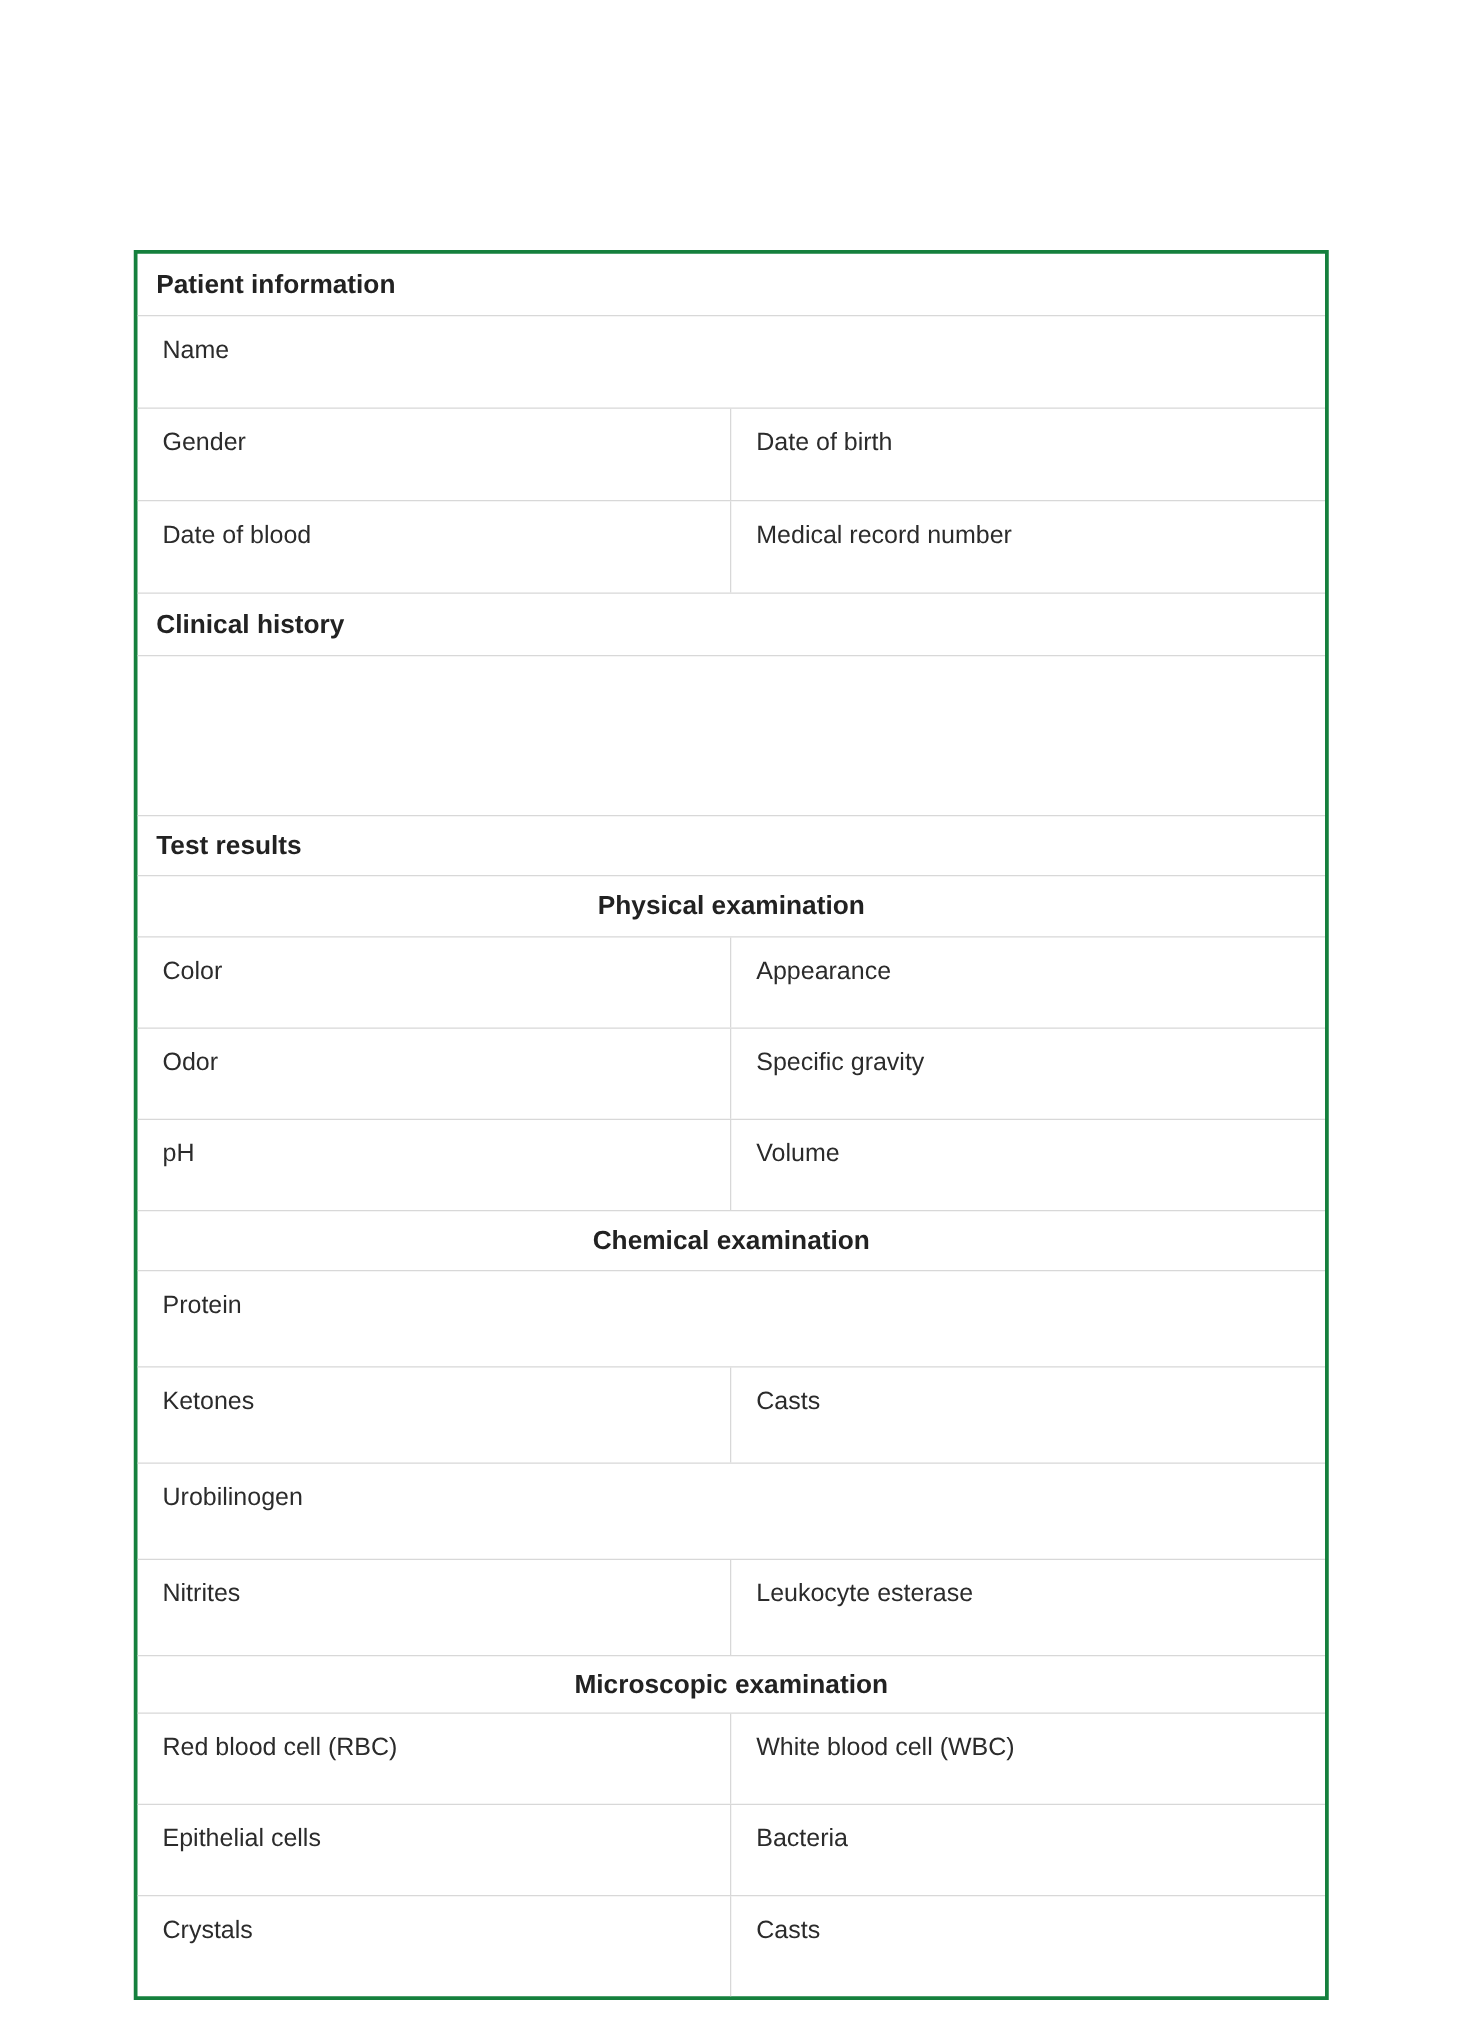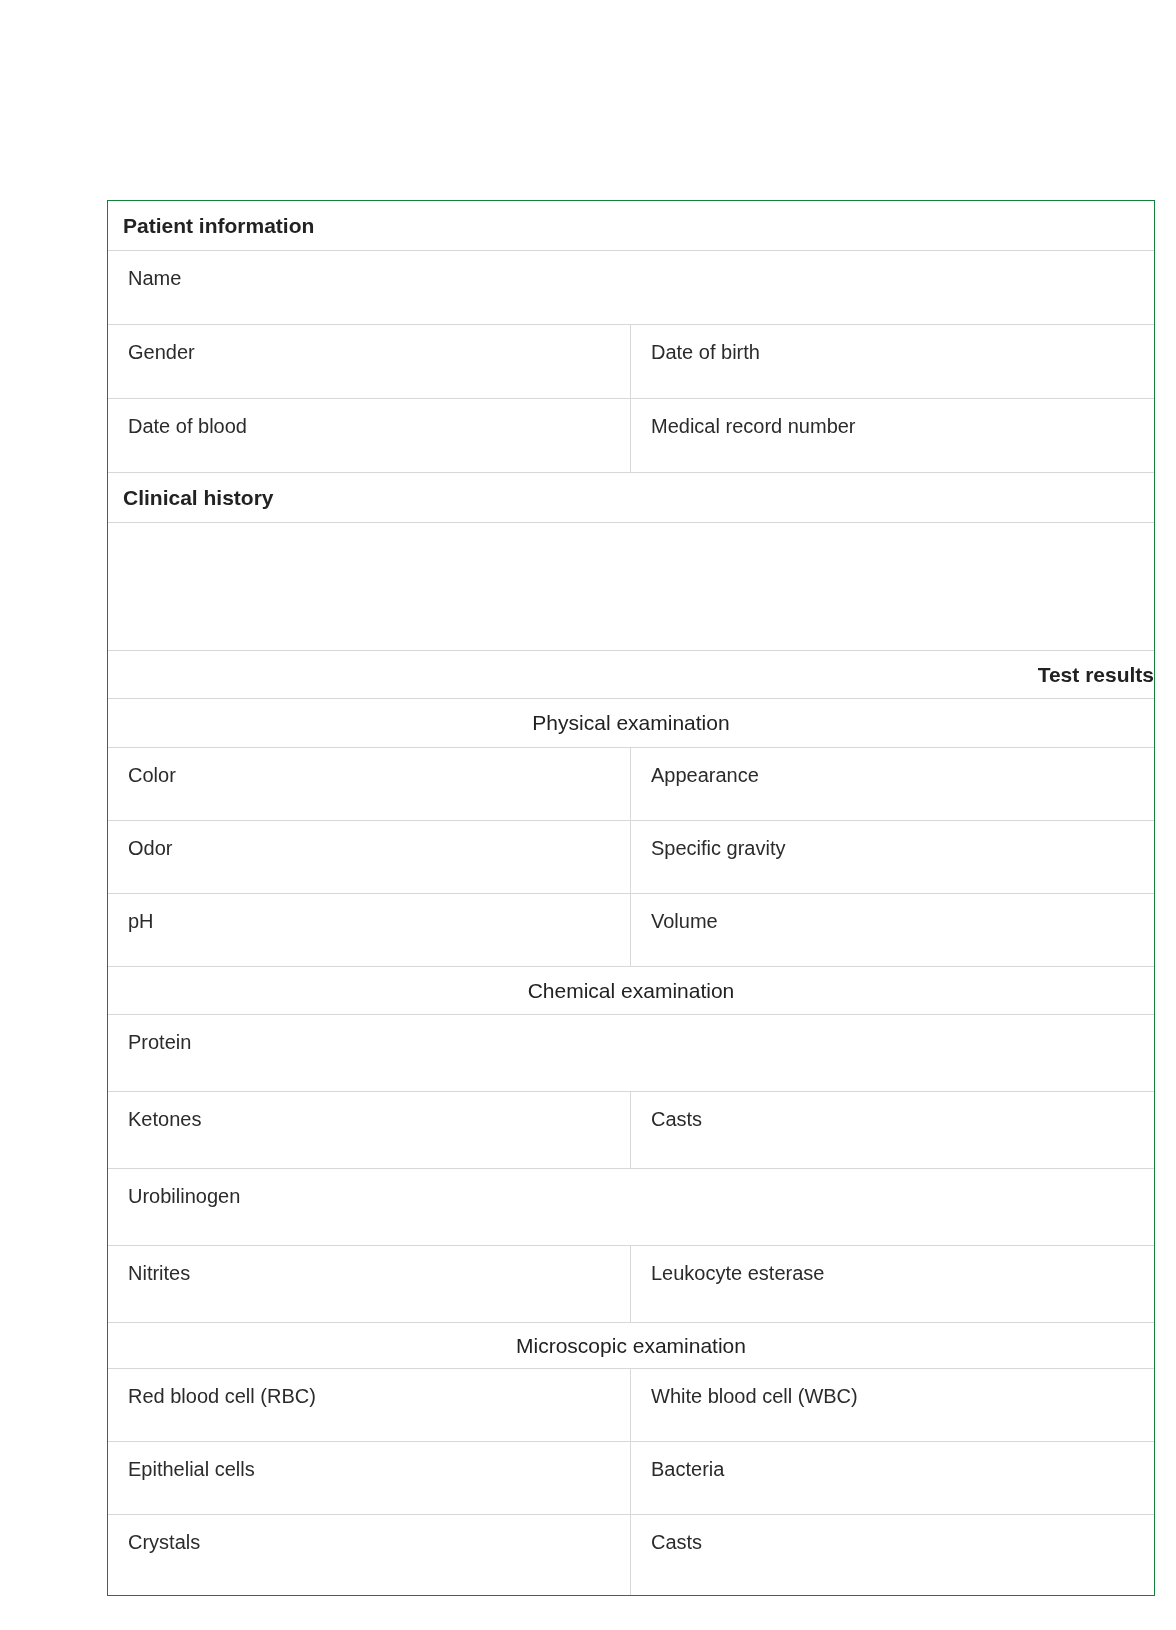--- a/index.html
+++ b/index.html
@@ -23,52 +23,52 @@
     font-weight: bold;
     line-height: 48px;
     color: #1b2650;
     letter-spacing: 0.5px;
   }
   .form-table {
     box-sizing: border-box;
     position: absolute;
     left: 107px;
     top: 200px;
-    width: 1048px;
-    border: 1px solid #15803d;
+    width: 956px;
+    border: 3px solid #15803d;
     background: #ffffff;
   }
   .row {
     box-sizing: border-box;
     display: flex;
     width: 100%;
     border-bottom: 1px solid #d8d8d8;
   }
   .row:last-child { border-bottom: none; }
   .h50  { height: 50px; }
   .h74  { height: 74px; }
   .h128 { height: 128px; }
-  .h48  { height: 48px; justify-content: flex-end; }
+  .h48  { height: 48px; }
   .h49  { height: 49px; }
   .h73  { height: 73px; }
   .h77  { height: 77px; }
   .h46  { height: 46px; }
   .h80  { height: 80px; }
   .row-header {
     align-items: center;
     padding-left: 15px;
     font-size: 21px;
     font-weight: bold;
     color: #222222;
   }
   .row-section {
     align-items: center;
     justify-content: center;
     font-size: 21px;
-    font-weight: normal;
+    font-weight: bold;
     color: #222222;
   }
   .cell {
     box-sizing: border-box;
     flex: 1 1 50%;
     padding: 16px 0 0 20px;
     font-size: 20px;
     color: #2b2b2b;
     overflow: hidden;
   }

